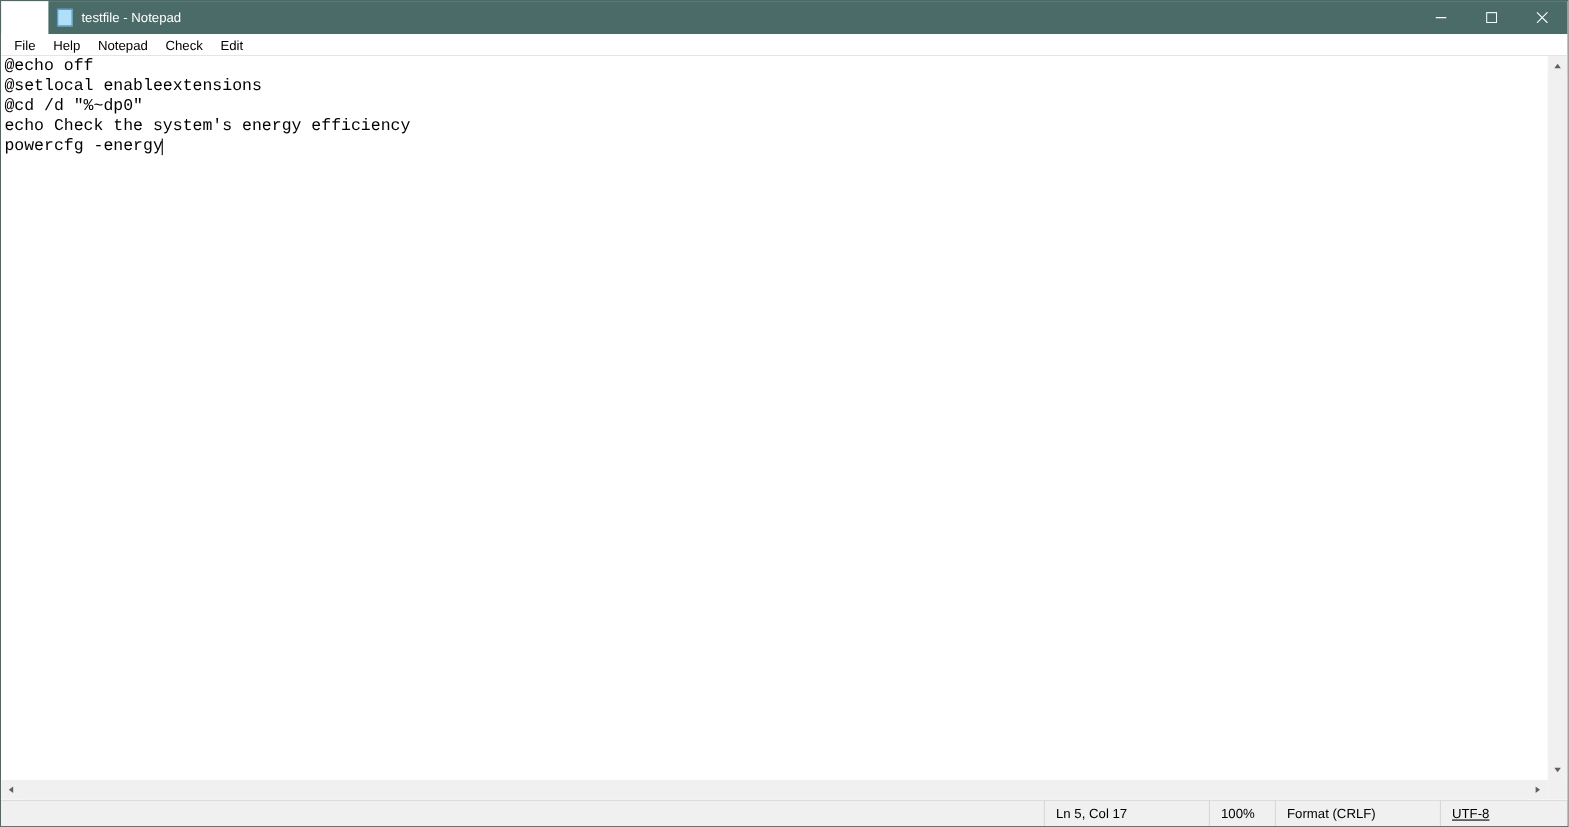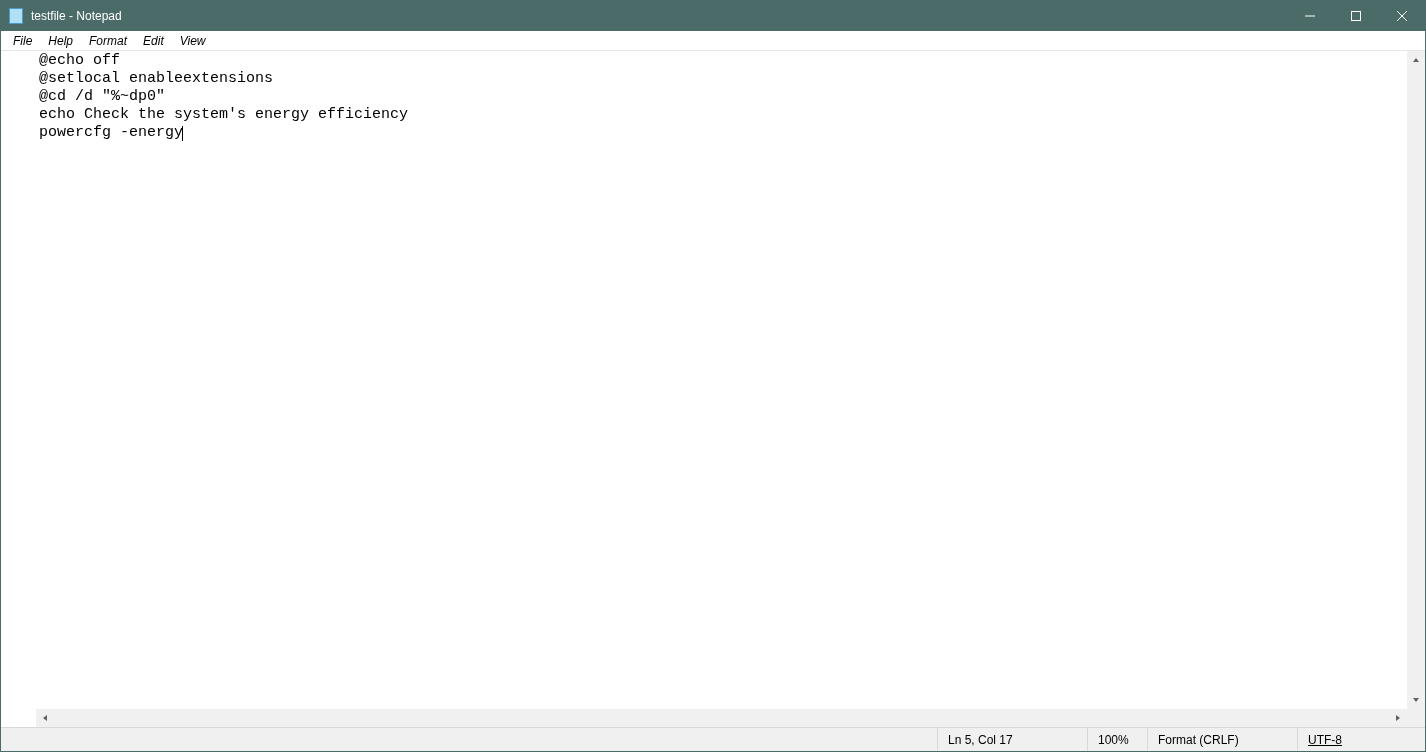--- a/index.html
+++ b/index.html
@@ -18,20 +18,21 @@
       flex-direction: column;
       border: 1px solid #4a6b68;
     }
     .titlebar {
       height: 30px;
       background: #4a6b68;
       display: flex;
       align-items: center;
       color: #fff;
       flex-shrink: 0;
+      margin-left: 43px;
     }
     .titlebar .icon-wrap {
       width: 30px;
       display: flex;
       align-items: center;
       justify-content: center;
     }
     .notepad-icon {
       width: 14px;
       height: 16px;
@@ -64,32 +65,30 @@
     }
     .menubar {
       height: 20px;
       background: #fff;
       display: flex;
       align-items: center;
       padding: 0 4px;
       border-bottom: 1px solid #e5e5e5;
       flex-shrink: 0;
       font-size: 12px;
-      font-style: italic;
     }
     .menu-item {
       padding: 1px 8px;
       color: #000;
     }
     .editor-wrap {
       flex: 1;
       position: relative;
       background: #fff;
       overflow: hidden;
-      margin-left: 35px;
     }
     .editor {
       position: absolute;
       left: 0;
       top: 0;
       right: 18px;
       bottom: 18px;
       padding: 1px 3px;
       font-family: Consolas, "Courier New", monospace;
       font-size: 15px;
@@ -173,21 +172,21 @@
     .status-cell.ln {
       width: 150px;
     }
     .status-cell.zoom {
       width: 60px;
     }
     .status-cell.eol {
       width: 150px;
     }
     .status-cell.enc {
-      width: 128px;
+      width: 116px;
       text-decoration: underline;
     }
   </style>
 </head>
 <body>
 
 <div class="titlebar">
   <div class="icon-wrap">
     <div class="notepad-icon"></div>
   </div>
@@ -209,23 +208,23 @@
         <line x1="0" y1="0" x2="10" y2="10" stroke="#fff" stroke-width="1"></line>
         <line x1="10" y1="0" x2="0" y2="10" stroke="#fff" stroke-width="1"></line>
       </svg>
     </div>
   </div>
 </div>
 
 <div class="menubar">
   <div class="menu-item">File</div>
   <div class="menu-item">Help</div>
-  <div class="menu-item">Format</div>
+  <div class="menu-item">Notepad</div>
+  <div class="menu-item">Check</div>
   <div class="menu-item">Edit</div>
-  <div class="menu-item">View</div>
 </div>
 
 <div class="editor-wrap">
   <div class="editor"><span>@echo off
 @setlocal enableextensions
 @cd /d "%~dp0"
 echo Check the system's energy efficiency
 powercfg -energy</span><span class="text-cursor"></span></div>
 
   <div class="scroll-v">

